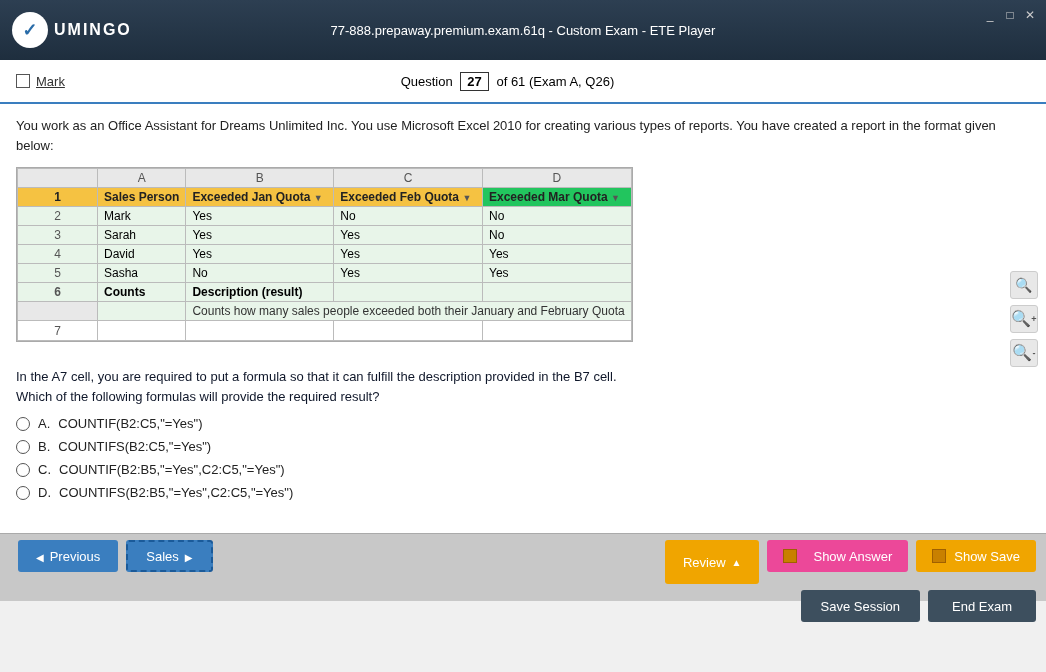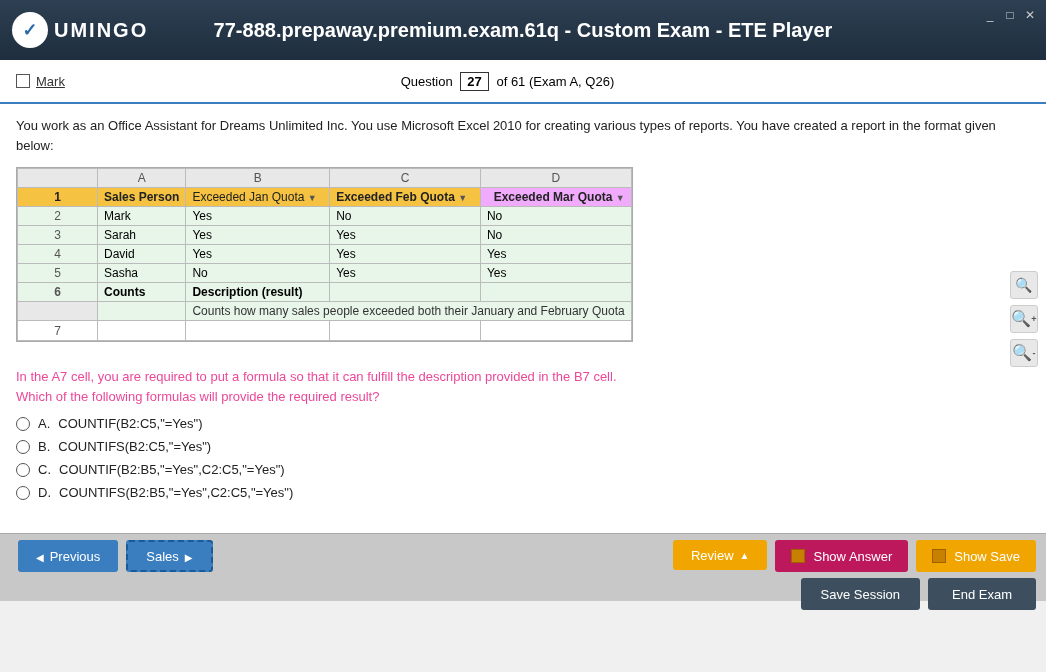--- a/index.html
+++ b/index.html
@@ -46,29 +46,29 @@
       align-items: center;
       justify-content: center;
     }
     .logo-check {
       color: #2a6ca8;
       font-size: 18px;
       font-weight: bold;
     }
     .logo-text {
       color: white;
-      font-size: 20px;
+      font-size: 16px;
       font-weight: bold;
       text-transform: uppercase;
       letter-spacing: 2px;
     }
     .title-text {
-      font-size: 20px;
-      color: white;
-      font-weight: bold;
+      font-size: 13px;
+      color: white;
+      font-weight: normal;
     }
 
     
     .question-header {
       background: white;
       border-bottom: 2px solid #3a7ebf;
       padding: 8px 16px;
       display: flex;
       align-items: center;
       justify-content: space-between;
@@ -191,21 +191,21 @@
       cursor: pointer;
       color: #555;
     }
 
     
     .answer-section {
       margin-top: 10px;
     }
     .follow-up-text {
       font-size: 13px;
-      color: #ec4899;
+      color: #0f172a;
       line-height: 1.5;
       margin-bottom: 10px;
     }
     .answer-choice {
       display: flex;
       align-items: center;
       gap: 8px;
       margin-bottom: 8px;
       font-size: 13px;
       color: #222;
@@ -248,36 +248,36 @@
       background: #f0a500;
       color: white;
       border: none;
       padding: 6px 18px;
       font-size: 13px;
       cursor: pointer;
       border-radius: 3px;
       display: flex;
       align-items: center;
       gap: 6px;
-      height: 30px;
+      height: 44px;
     }
     .btn-review-arrow {
       font-size: 10px;
     }
     .btn-show-answer {
-      background: #be185d;
+      background: #ec4899;
       color: white;
       border: none;
       padding: 6px 16px;
       font-size: 13px;
       cursor: pointer;
       border-radius: 3px;
       display: flex;
       align-items: center;
-      gap: 8px;
+      gap: 16px;
       height: 32px;
     }
     .btn-show-list {
       background: #f0a500;
       color: white;
       border: none;
       padding: 6px 16px;
       font-size: 13px;
       cursor: pointer;
       border-radius: 3px;
@@ -362,23 +362,23 @@
           <th class="col-header">B</th>
           <th class="col-header">C</th>
           <th class="col-header">D</th>
         </tr>
       </thead>
       <tbody>
 
         <tr class="header-row">
           <td class="row-header">1</td>
           <td style="font-weight:bold;">Sales Person</td>
-          <td style="font-weight:normal;">Exceeded Jan Quota <span class="filter-arrow">▼</span></td>
+          <td style="font-weight:bold;">Exceeded Jan Quota <span class="filter-arrow">▼</span></td>
           <td style="font-weight:bold;">Exceeded Feb Quota <span class="filter-arrow">▼</span></td>
-          <td style="font-weight:bold; background:#f0abfc;text-align:right;">Exceeded Mar Quota <span class="filter-arrow">▼</span></td>
+          <td style="font-weight:bold; background:#22c55e;">Exceeded Mar Quota <span class="filter-arrow">▼</span></td>
         </tr>
 
         <tr class="data-row">
           <td class="row-header">2</td>
           <td>Mark</td>
           <td>Yes</td>
           <td>No</td>
           <td>No</td>
         </tr>
 

